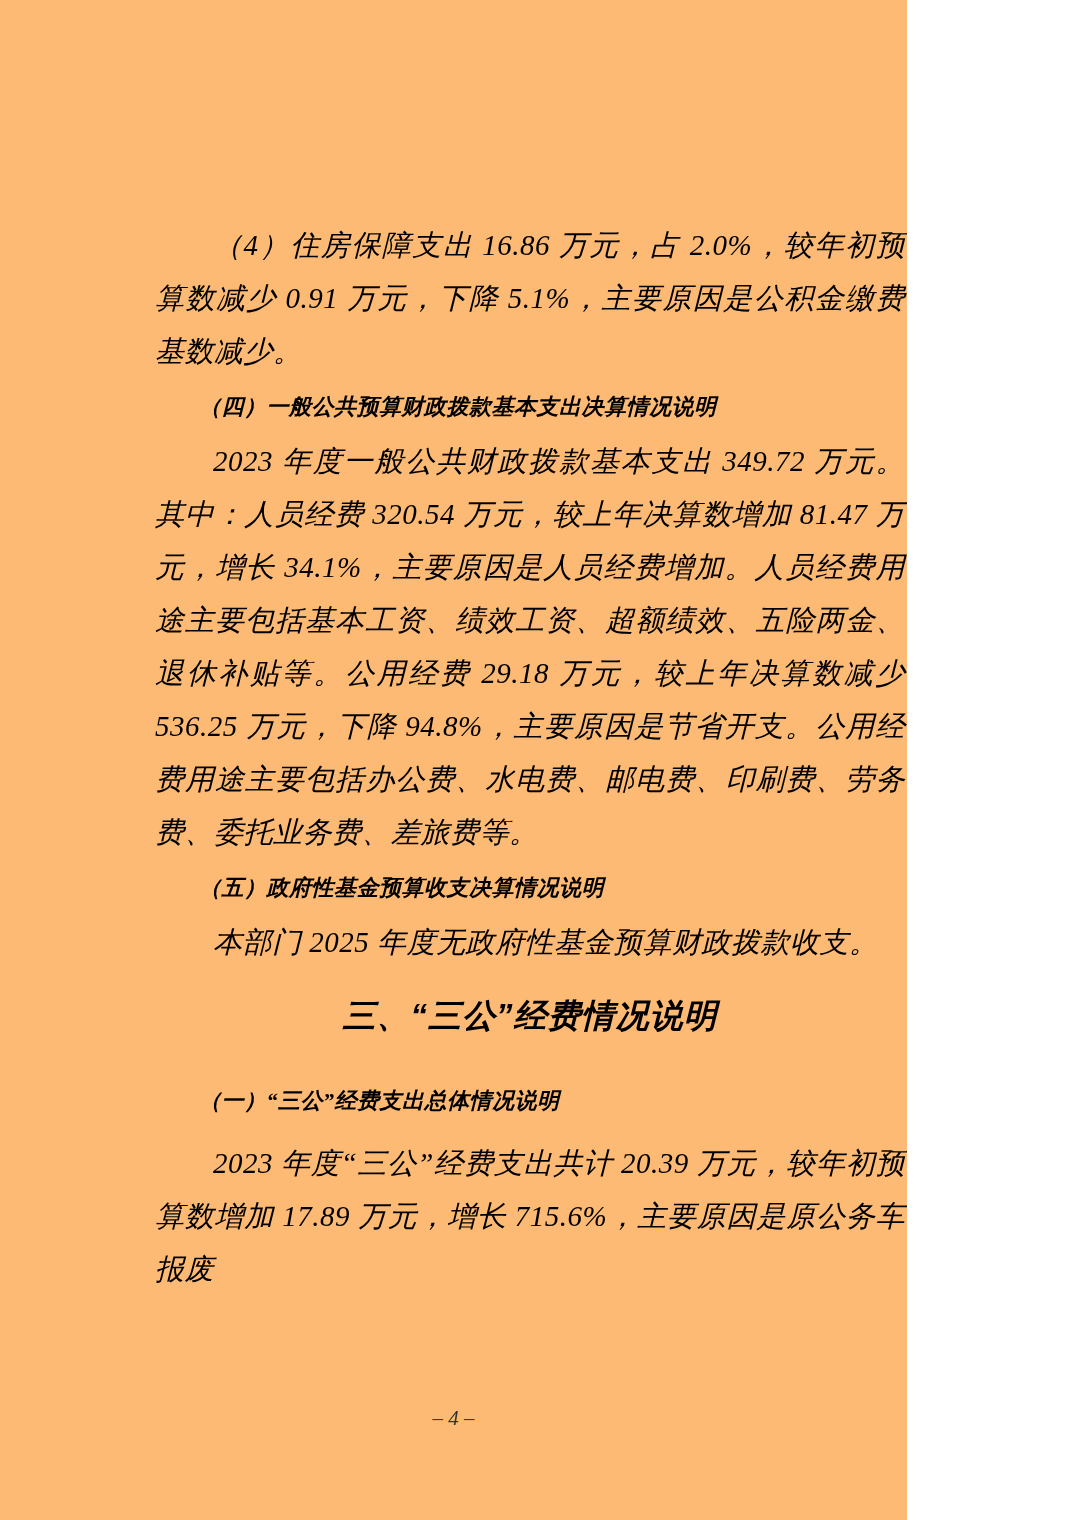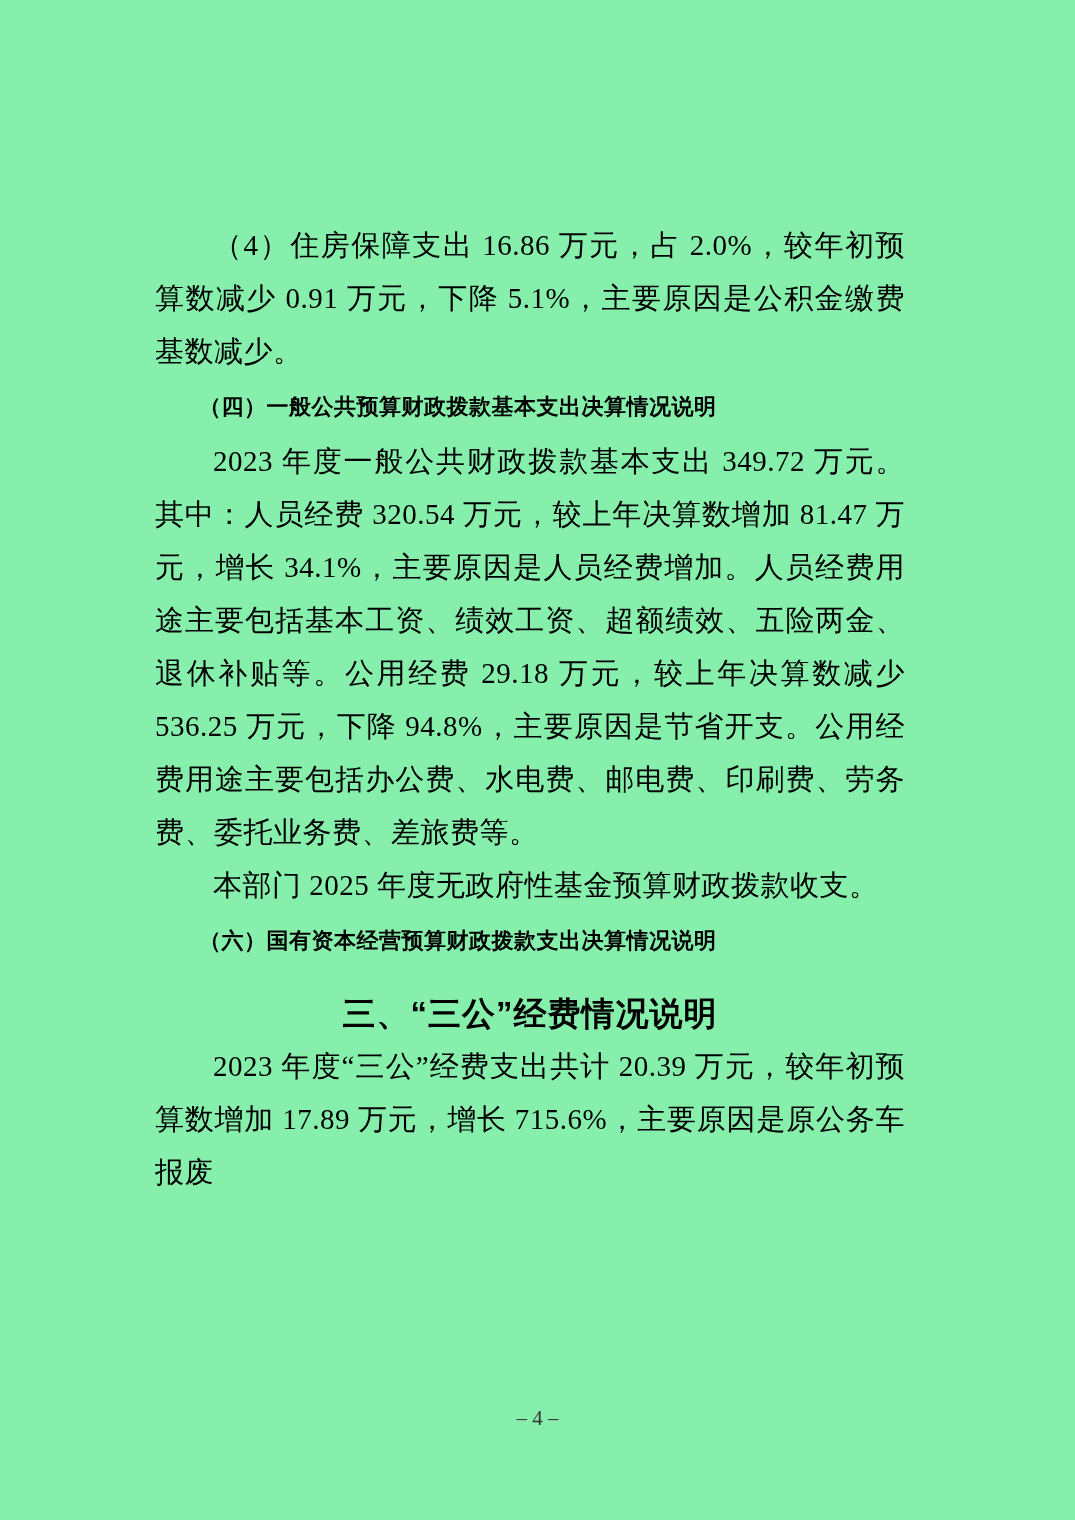--- a/index.html
+++ b/index.html
@@ -2,26 +2,27 @@
 <html><head>
 <meta charset="utf-8">
 <style>
   html, body {
     margin: 0;
     padding: 0;
     background: #ffffff;
   }
   .page {
     position: relative;
-    width: 1075px;
+    width: 907px;
     height: 1520px;
-    background: #86efac;
+    background: #fdba74;
     color: #000000;
     overflow: hidden;
     font-family: "Liberation Serif", serif;
+    font-style: italic;
   }
   .content {
     position: absolute;
     left: 155px;
     top: 219px;
     width: 750px;
   }
   .para {
     margin: 0;
     font-size: 29px;
@@ -71,27 +72,28 @@
 
 <div class="page">
   <main class="content">
 
     <p class="para">（4）住房保障支出 16.86 万元，占 2.0%，较年初预算数减少 0.91 万元，下降 5.1%，主要原因是公积金缴费基数减少。</p>
 
     <h3 class="heading-serif">（四）一般公共预算财政拨款基本支出决算情况说明</h3>
 
     <p class="para">2023 年度一般公共财政拨款基本支出 349.72 万元。其中：人员经费 320.54 万元，较上年决算数增加 81.47 万元，增长 34.1%，主要原因是人员经费增加。人员经费用途主要包括基本工资、绩效工资、超额绩效、五险两金、退休补贴等。公用经费 29.18 万元，较上年决算数减少 536.25 万元，下降 94.8%，主要原因是节省开支。公用经费用途主要包括办公费、水电费、邮电费、印刷费、劳务费、委托业务费、差旅费等。</p>
 
+    <h3 class="heading-serif">（五）政府性基金预算收支决算情况说明</h3>
 
     <p class="para">本部门 2025 年度无政府性基金预算财政拨款收支。</p>
 
-    <h3 class="heading-serif">（六）国有资本经营预算财政拨款支出决算情况说明</h3>
 
 
     <h2 class="heading-major">三、“三公”经费情况说明</h2>
 
+    <h3 class="heading-serif heading-sub">（一）“三公”经费支出总体情况说明</h3>
 
     <p class="para">2023 年度“三公”经费支出共计 20.39 万元，较年初预算数增加 17.89 万元，增长 715.6%，主要原因是原公务车报废</p>
 
   </main>
 
   <footer class="page-footer">– 4 –</footer>
 </div>
 
 </body></html>

